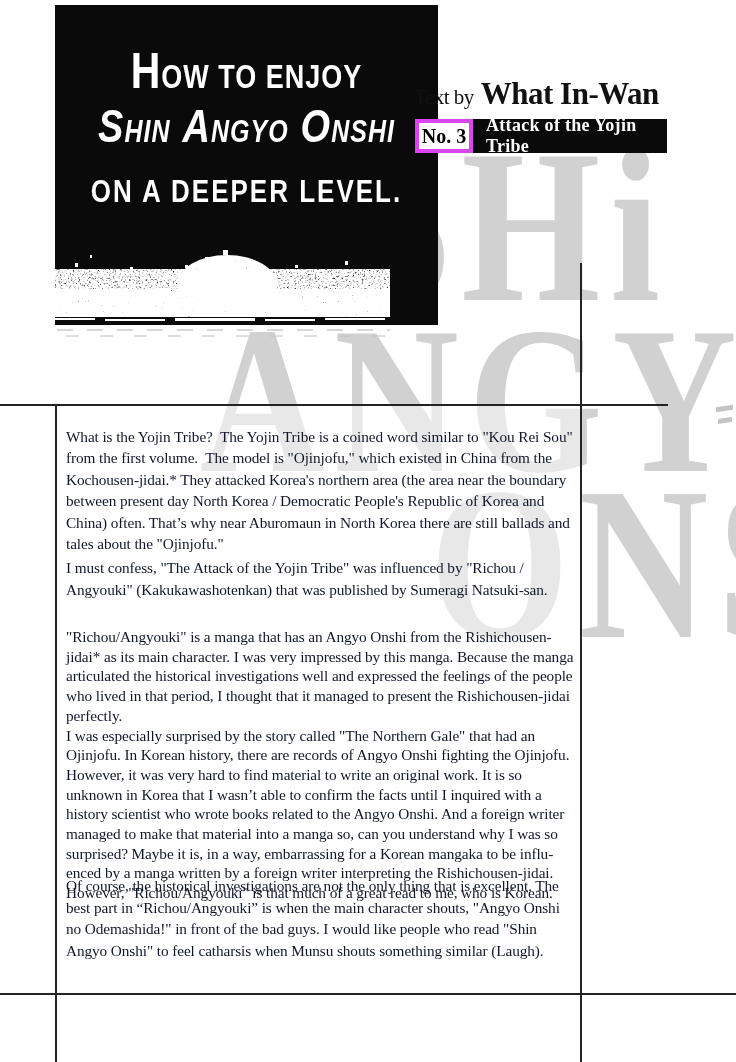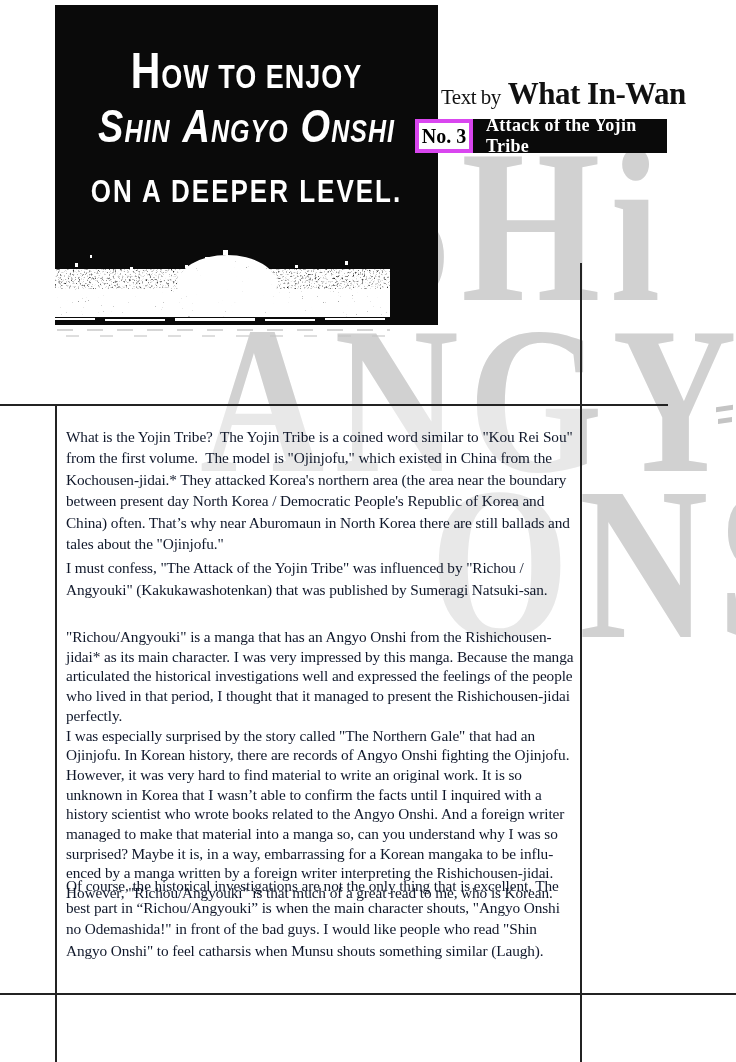--- a/index.html
+++ b/index.html
@@ -38,21 +38,21 @@
   .hline3{top:168px;font-size:26px;letter-spacing:2px;}
   .skyline{position:absolute;left:0;top:240px;width:335px;height:80px;}
 
   
   .refl{left:57px;width:333px;height:2px;opacity:.55;z-index:1;
         background:repeating-linear-gradient(90deg,#b5b5b5 0 16px,transparent 16px 30px);}
   .refl-1{top:329px;}
   .refl-2{top:335px;background:repeating-linear-gradient(90deg,transparent 0 9px,#c3c3c3 9px 22px,transparent 22px 34px);}
 
   
-  .byline{left:414px;top:76px;display:flex;align-items:baseline;gap:7px;z-index:4;color:#111;margin-left:27px;}
+  .byline{left:414px;top:76px;display:flex;align-items:baseline;gap:7px;z-index:4;color:#111;}
   .byline-prefix{font-size:21px;letter-spacing:-0.5px;}
   .byline-author{font-size:31px;font-weight:700;letter-spacing:-0.5px;}
 
   
   .issue{left:415px;top:119px;width:252px;height:34px;display:flex;z-index:4;}
   .issue-no{box-sizing:border-box;width:58px;background:#ffffff;border:4px solid #d946ef;
             display:flex;align-items:center;justify-content:center;
             font-size:20px;font-weight:700;color:#000;}
   .issue-title{flex:1;background:#0a0a0a;color:#ffffff;display:flex;align-items:center;
                padding-left:13px;font-size:18px;font-weight:700;letter-spacing:0.3px;}

